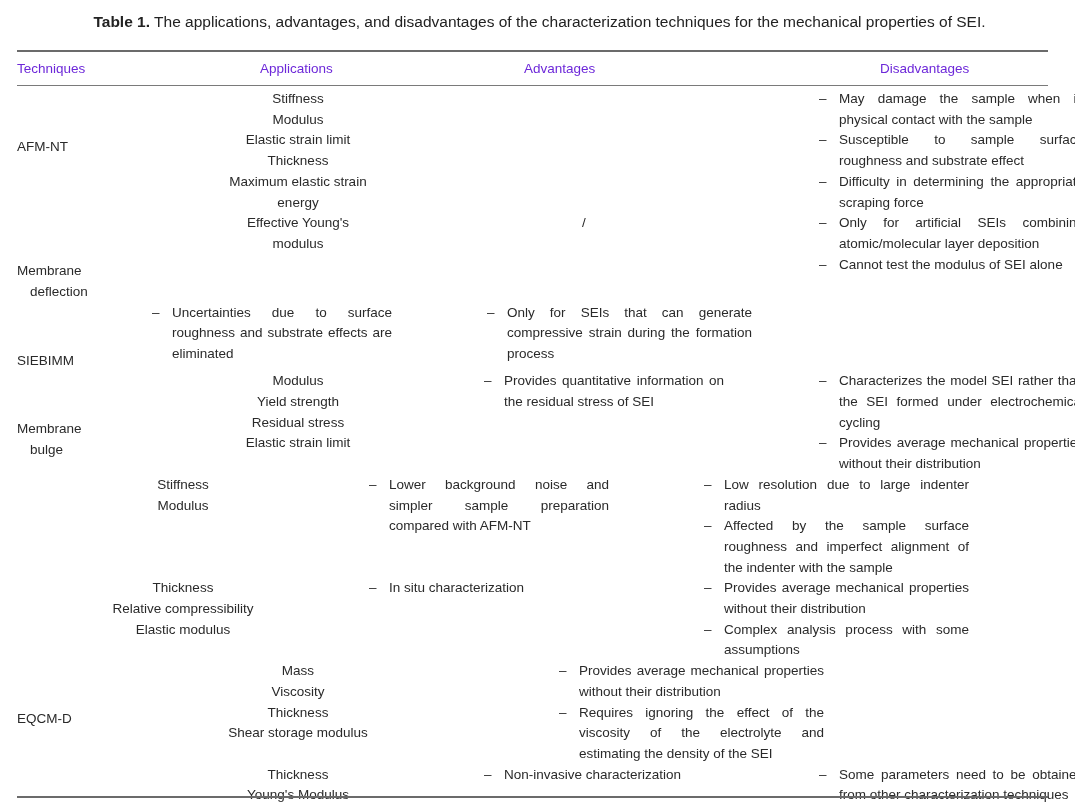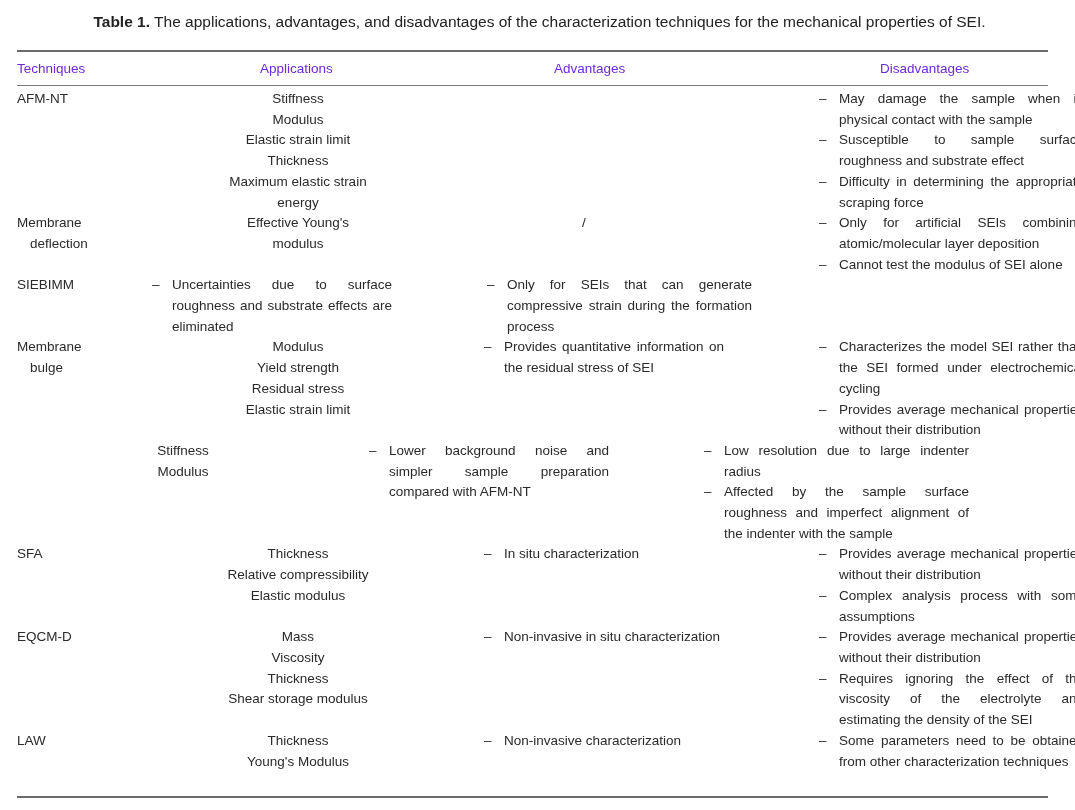--- a/index.html
+++ b/index.html
@@ -13,38 +13,38 @@
     font-size: 15.5px; line-height: 20px; color: #222; text-align: center;
   }
   .caption b { font-weight: bold; }
   .rule { position: absolute; left: 17px; width: 1031px; height: 0; border-top: 2px solid #6b6b6b; }
   .rule.thin { border-top: 1.5px solid #7a7a7a; }
   .hdr {
     position: absolute; top: 59px; font-size: 13.5px; line-height: 20px; color: #6d28d9;
   }
   .table-body { position: absolute; left: 17px; top: 89px; width: 1031px; }
   .row { position: relative; display: flex; font-size: 13.5px; line-height: 20.7px; }
-  .c-tech { width: 115px; flex: 0 0 115px; }
+  .c-tech { width: 115px; flex: 0 0 115px; margin-top: 48px; }
   .c-tech .l2 { padding-left: 13px; }
   .c-app { width: 332px; flex: 0 0 332px; text-align: center; padding-left: 0; }
   .c-adv { width: 240px; flex: 0 0 240px; margin-left: 20px; }
   .c-dis { width: 265px; flex: 0 0 265px; margin-left: 95px; }
   .bullet { position: relative; padding-left: 20px; text-align: justify; text-align-last: left; }
   .bullet::before { content: "\2013"; position: absolute; left: 0; top: 0; }
   .slash { text-align: center; width: 200px; }
 </style>
 </head>
 <body>
 
 <div class="caption"><b>Table 1.</b><span> The applications, advantages, and disadvantages of the characterization techniques for the mechanical properties of SEI.</span></div>
 
 <div class="rule" style="top:50px"></div>
 <div class="hdr" style="left:17px">Techniques</div>
 <div class="hdr" style="left:260px">Applications</div>
-<div class="hdr" style="left:554px">Advantages</div>
+<div class="hdr" style="left:524px">Advantages</div>
 <div class="hdr" style="left:880px">Disadvantages</div>
 <div class="rule thin" style="top:85px"></div>
 
 <div class="table-body" id="tbody">
     <div class="row">
       <div class="c-tech">
         <div>AFM-NT</div>
       </div>
       <div class="c-app">
         <div>Stiffness</div>
@@ -116,23 +116,20 @@
       </div>
       <div class="c-adv">
         <div class="bullet">Lower background noise and simpler sample preparation compared with AFM-NT</div>
       </div>
       <div class="c-dis">
         <div class="bullet">Low resolution due to large indenter radius</div>
         <div class="bullet">Affected by the sample surface roughness and imperfect alignment of the indenter with the sample</div>
       </div>
     </div>
     <div class="row">
-      <div class="c-tech">
-        <div>SFA</div>
-      </div>
       <div class="c-app">
         <div>Thickness</div>
         <div>Relative compressibility</div>
         <div>Elastic modulus</div>
       </div>
       <div class="c-adv">
         <div class="bullet">In situ characterization</div>
       </div>
       <div class="c-dis">
         <div class="bullet">Provides average mechanical properties without their distribution</div>
@@ -141,23 +138,20 @@
     </div>
     <div class="row">
       <div class="c-tech">
         <div>EQCM-D</div>
       </div>
       <div class="c-app">
         <div>Mass</div>
         <div>Viscosity</div>
         <div>Thickness</div>
         <div>Shear storage modulus</div>
-      </div>
-      <div class="c-adv">
-        <div class="bullet">Non-invasive in situ characterization</div>
       </div>
       <div class="c-dis">
         <div class="bullet">Provides average mechanical properties without their distribution</div>
         <div class="bullet">Requires ignoring the effect of the viscosity of the electrolyte and estimating the density of the SEI</div>
       </div>
     </div>
     <div class="row">
       <div class="c-tech">
         <div>LAW</div>
       </div>

